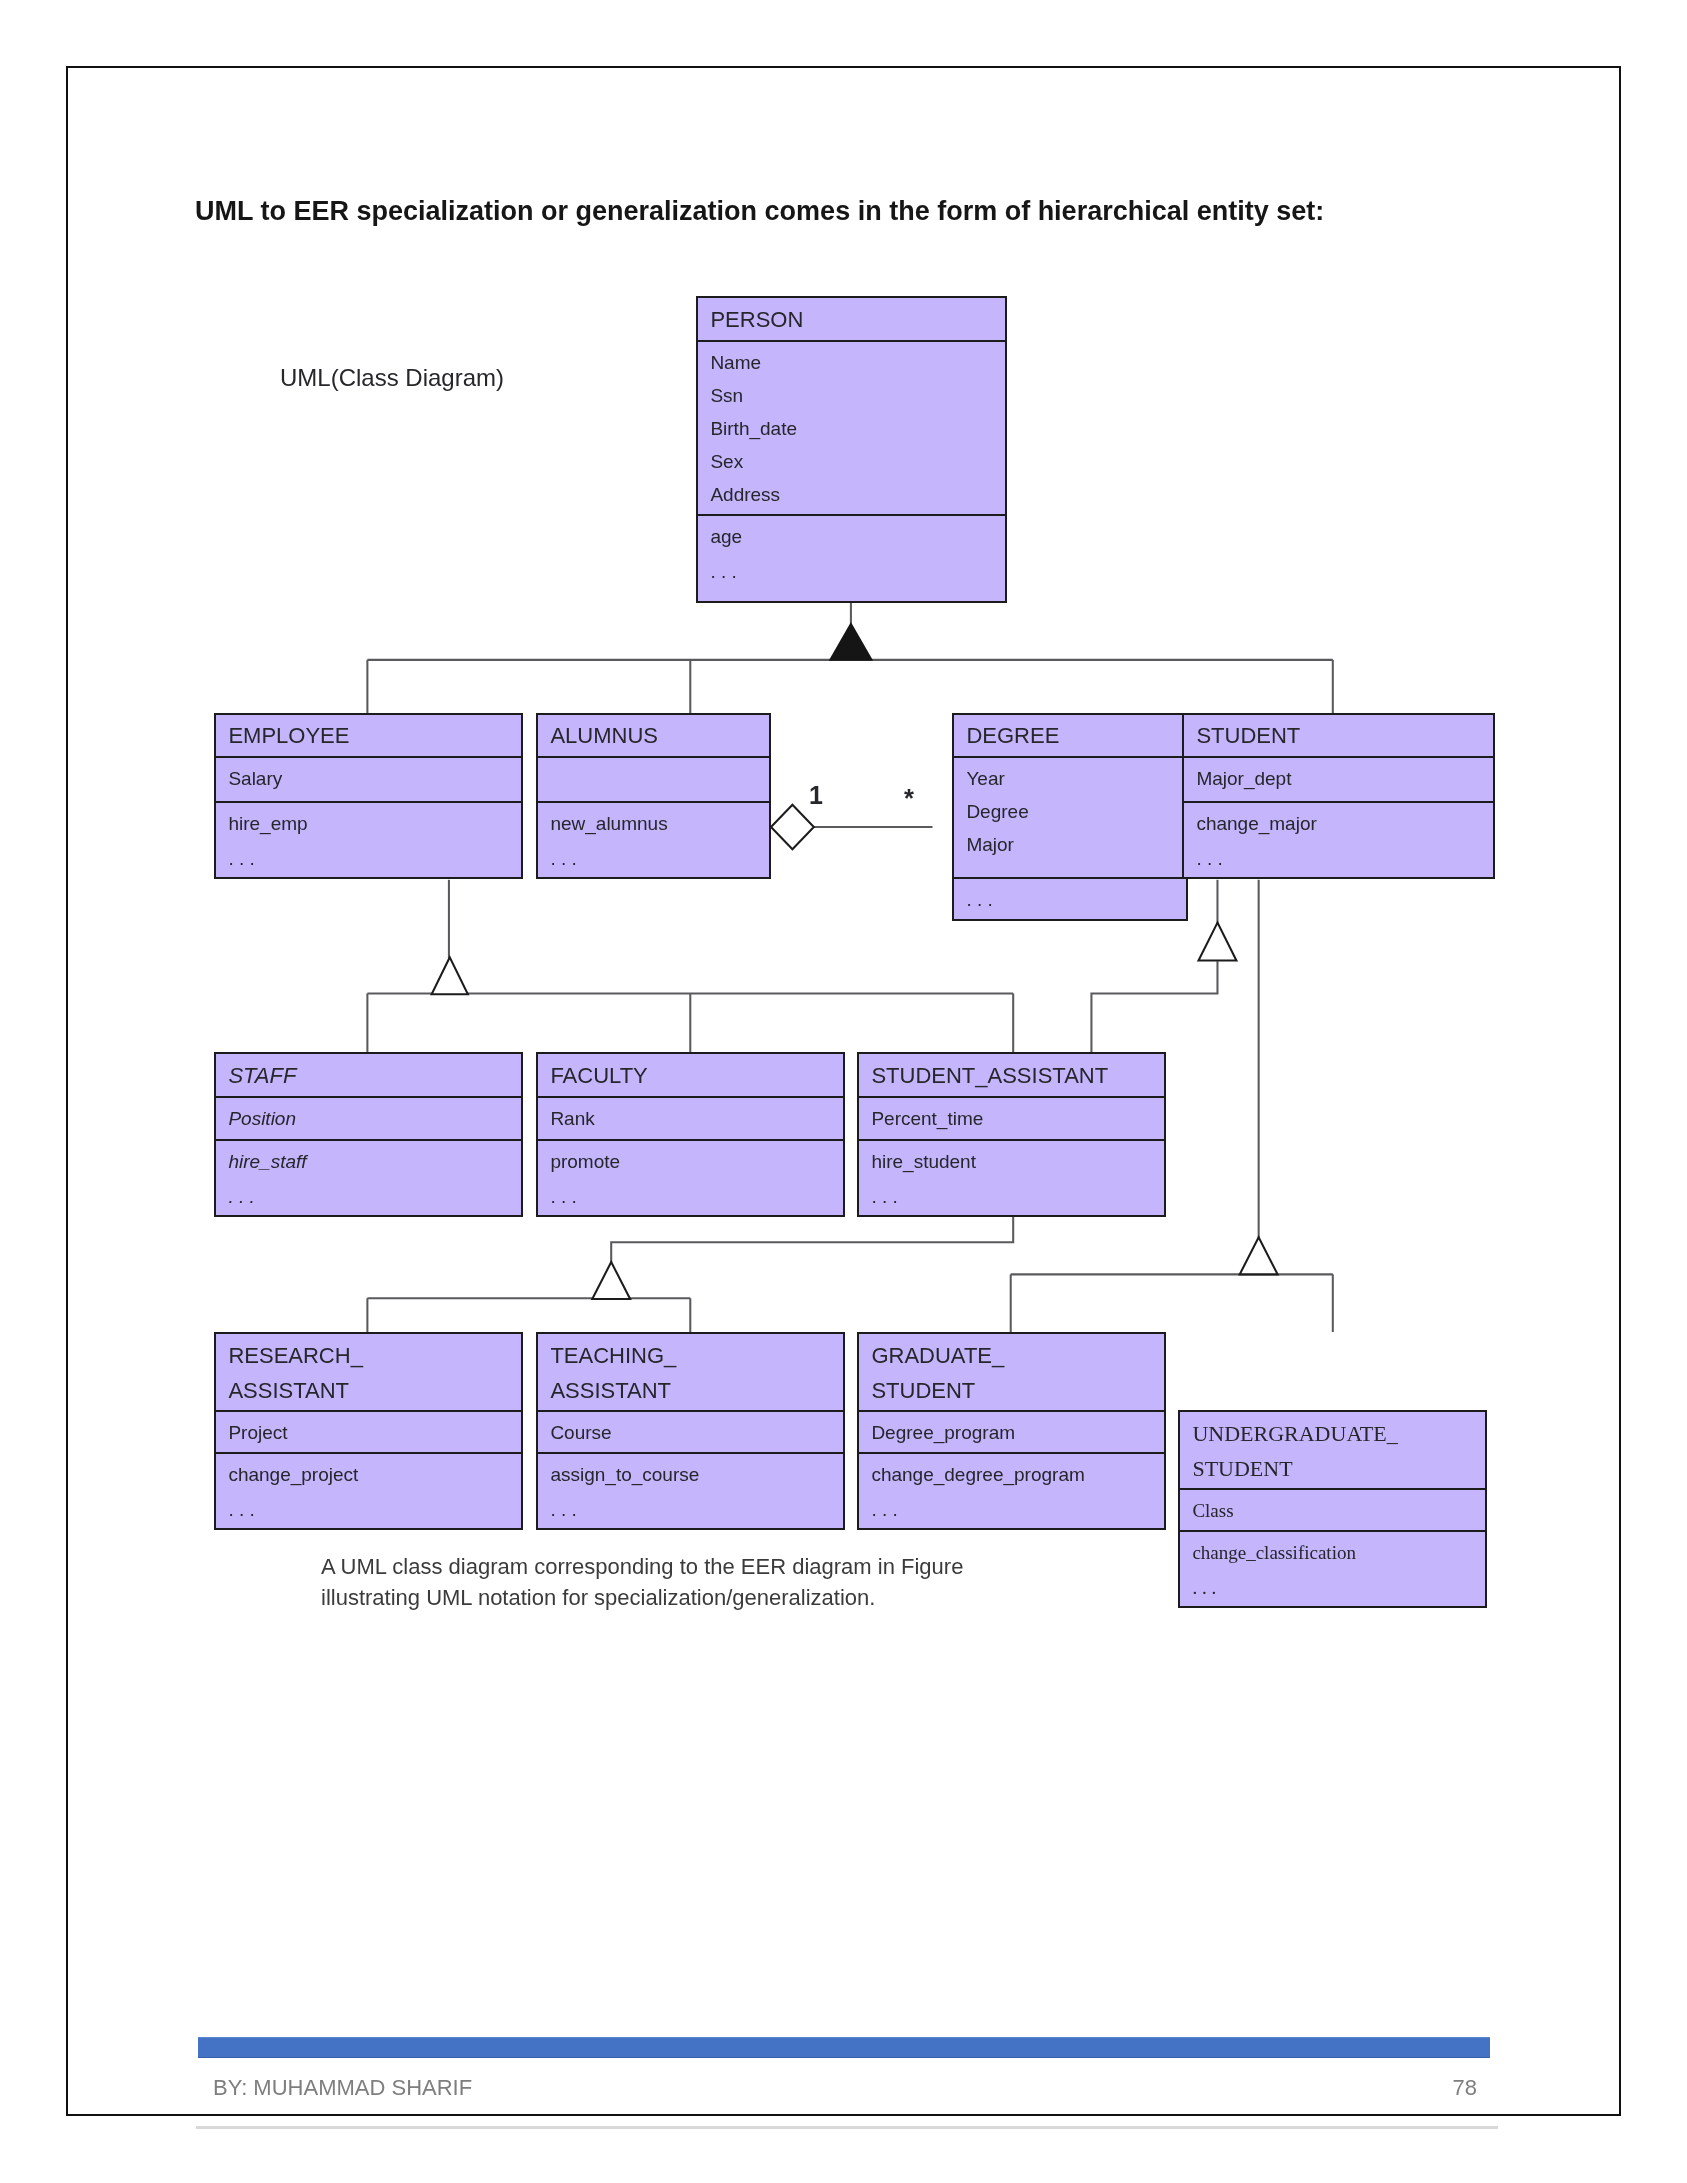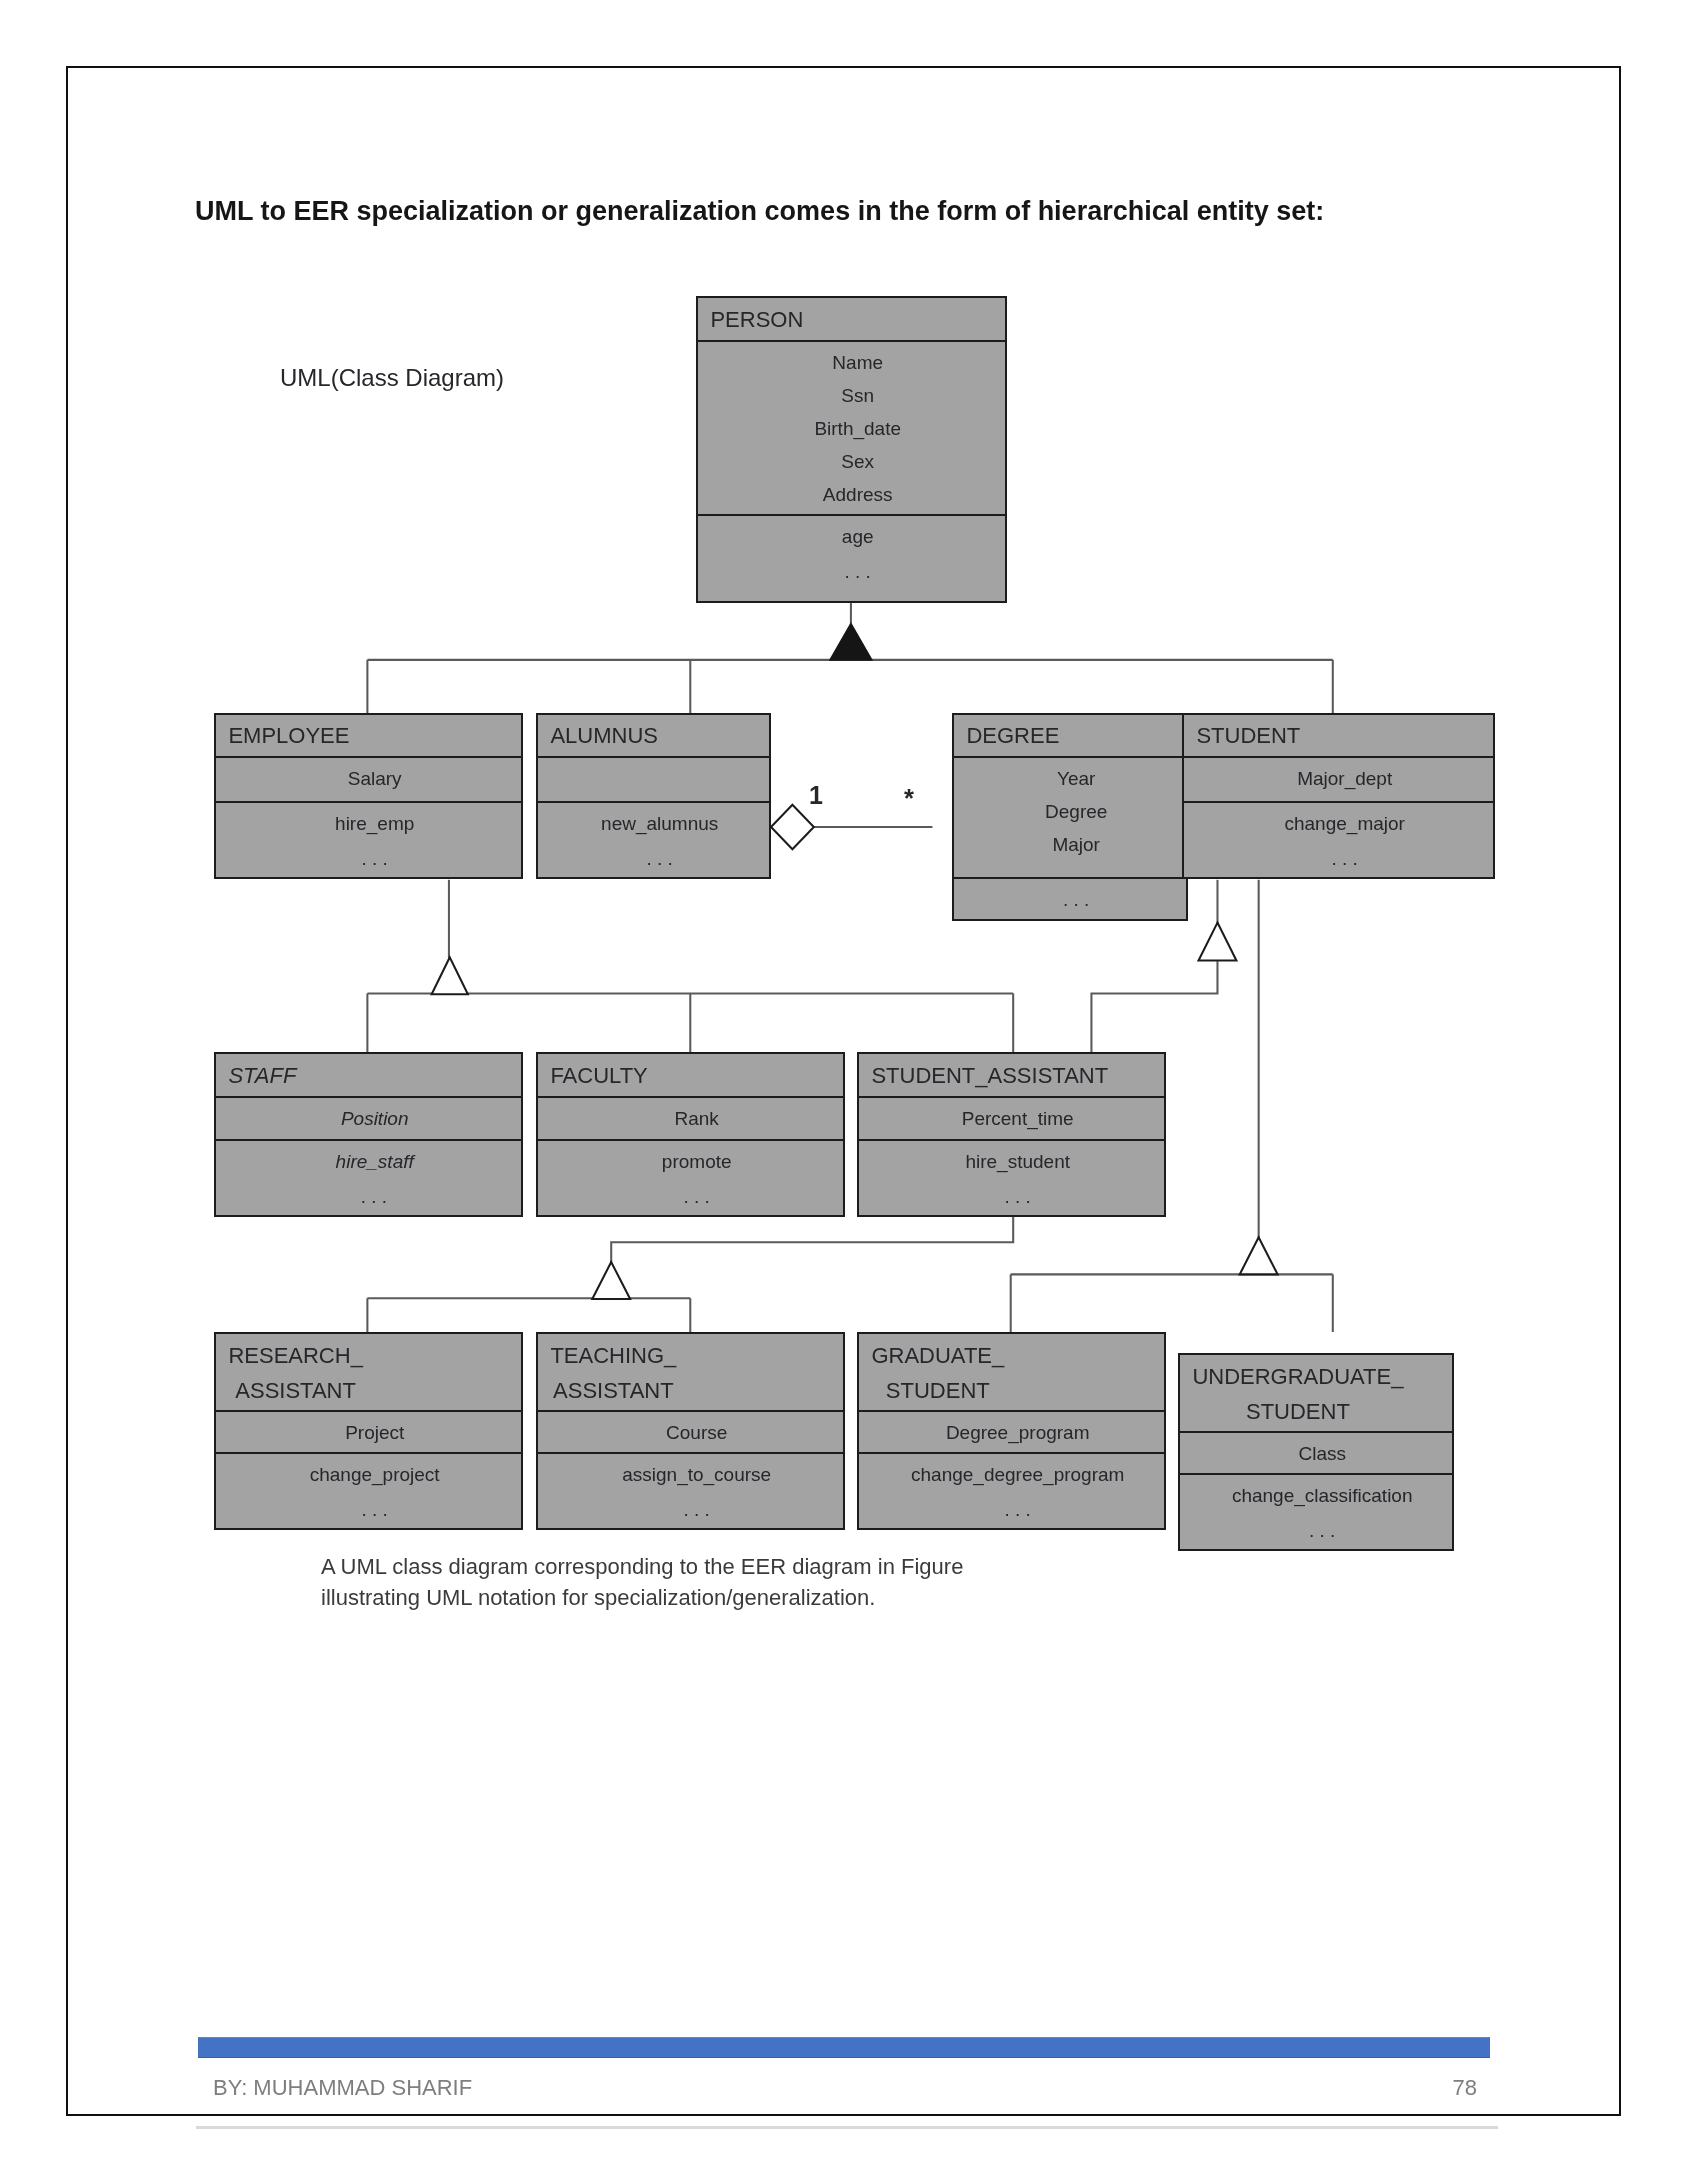--- a/index.html
+++ b/index.html
@@ -14,40 +14,40 @@
                   font-size:24px; font-weight:bold; color:#4472c4; }
 
   .section-heading { position:absolute; left:195px; top:196px; width:1335px;
                      font-size:27px; font-weight:bold; color:#161616; }
 
   .diagram-label { position:absolute; left:280px; top:364px; font-size:24px; color:#26262b; }
 
   svg.connectors { position:absolute; left:0; top:0; }
 
   
-  .cls { position:absolute; background:#a3a3a3; border:2.5px solid #1c1c1c; color:#26262b;text-align:center; }
+  .cls { position:absolute; background:#c4b5fd; border:2.5px solid #1c1c1c; color:#26262b; }
   .cls .t { height:var(--th); border-bottom:2.5px solid #1c1c1c; display:flex; align-items:center;
             padding-left:12.4px; font-size:22px; white-space:pre-line; line-height:35px; }
   .cls.two-line .t { align-items:flex-start; padding-top:4.1px; }
   .cls .a { height:var(--ah); border-bottom:2.5px solid #1c1c1c; padding:4.1px 0 0 12.4px;
             font-size:19px; line-height:33px; }
   .cls .o { padding:3.3px 0 0 12.4px; font-size:19px; line-height:35px; }
 
   #box-person            { left:696px;  top:296px;  width:311px; height:307px; --th:44px;  --ah:174px; }
   #box-employee          { left:214px;  top:713px;  width:309px; height:166px; --th:43px;  --ah:45px; }
   #box-alumnus           { left:536px;  top:713px;  width:235px; height:166px; --th:43px;  --ah:45px; }
   #box-degree            { left:933px; top:713px;  width:236px; height:208px;margin-left:19px; --th:43px;  --ah:121px; }
   #box-student           { left:1182px; top:713px;  width:313px; height:166px; --th:43px;  --ah:45px; }
   #box-staff             { left:214px;  top:1052px; width:309px; height:165px;font-style:italic; --th:44px;  --ah:43px; }
   #box-faculty           { left:536px;  top:1052px; width:309px; height:165px; --th:44px;  --ah:43px; }
   #box-student-assistant { left:857px; top:1052px; width:309px; height:165px; --th:44px;  --ah:43px; }
   #box-research-assistant    { left:214px;  top:1332px; width:309px; height:198px; --th:78px; --ah:42px; }
   #box-teaching-assistant    { left:536px;  top:1332px; width:309px; height:198px; --th:78px; --ah:42px; }
   #box-graduate-student      { left:857px; top:1332px; width:309px; height:198px; --th:78px; --ah:42px; }
-  #box-undergraduate-student { left:1178px; top:1353px; width:276px; height:198px; --th:78px; --ah:42px; }
+  #box-undergraduate-student { left:1178px; top:1410px; width:309px; height:198px;font-family:Liberation Serif, serif; --th:78px; --ah:42px; }
 
   .mult { position:absolute; color:#26262b; font-weight:bold; }
   #mult-one  { left:809px;  top:781px; font-size:25px; }
   #mult-star { left:904px; top:784px; font-size:25.5px; }
 
   .figure-caption { position:absolute; left:321px; top:1551px; font-size:22px;
                     line-height:31px; color:#3b3b3b; }
 
   .footer-bar { position:absolute; left:198px; top:2037px; width:1292px; height:20.6px;
                 background:#4472c4; border-top:1.6px solid #5c86cf; border-bottom:1.6px solid #3661a8; }

